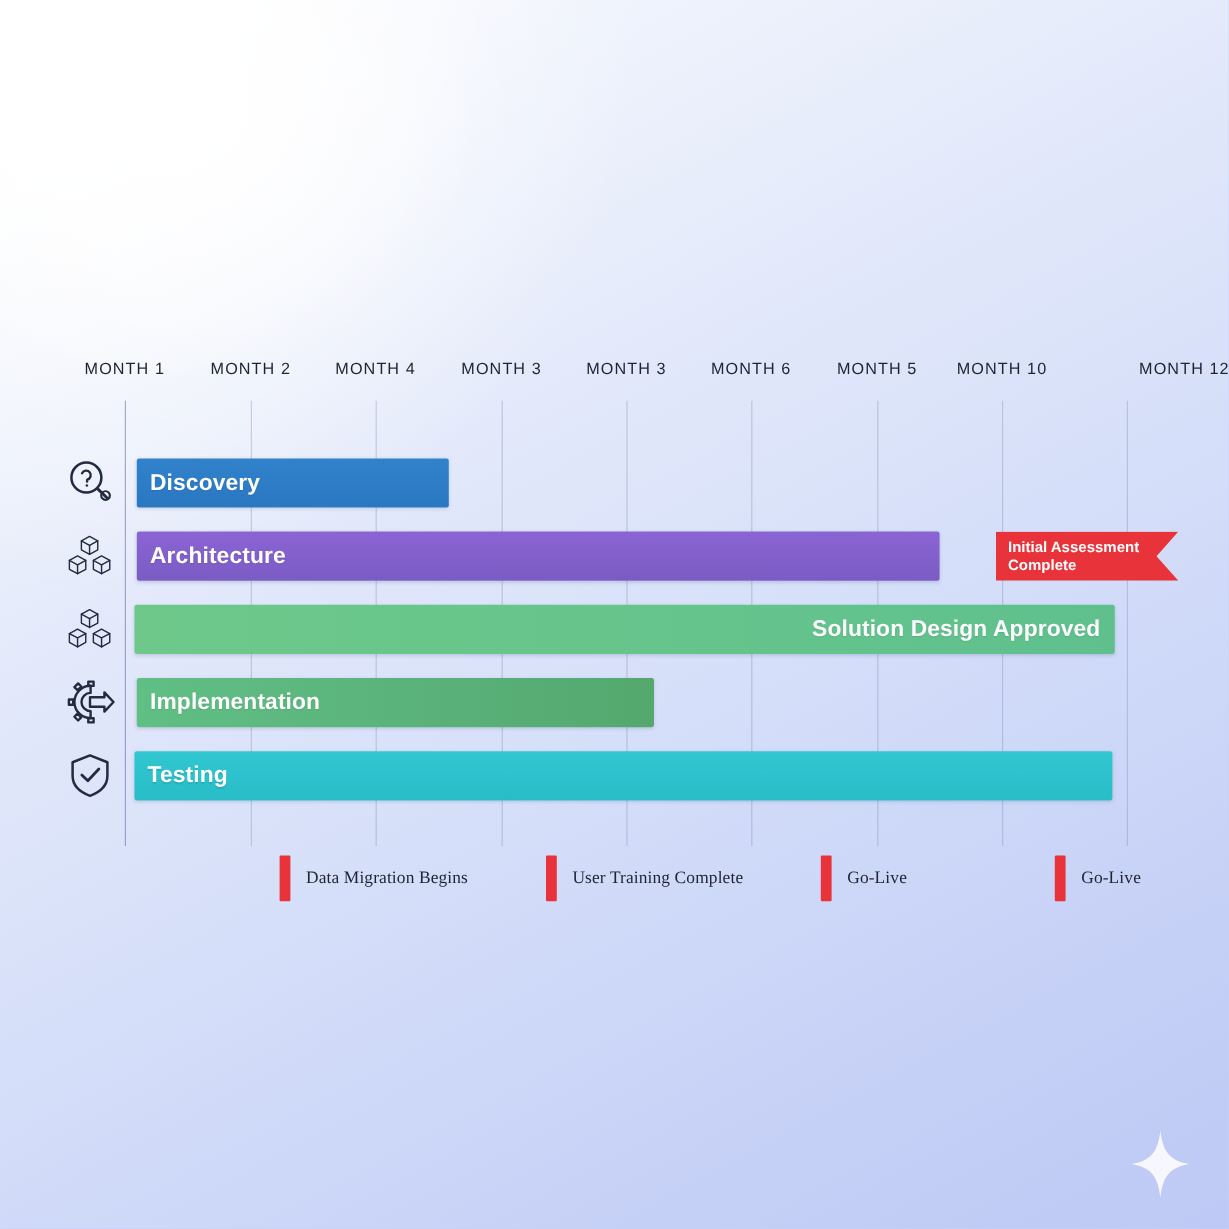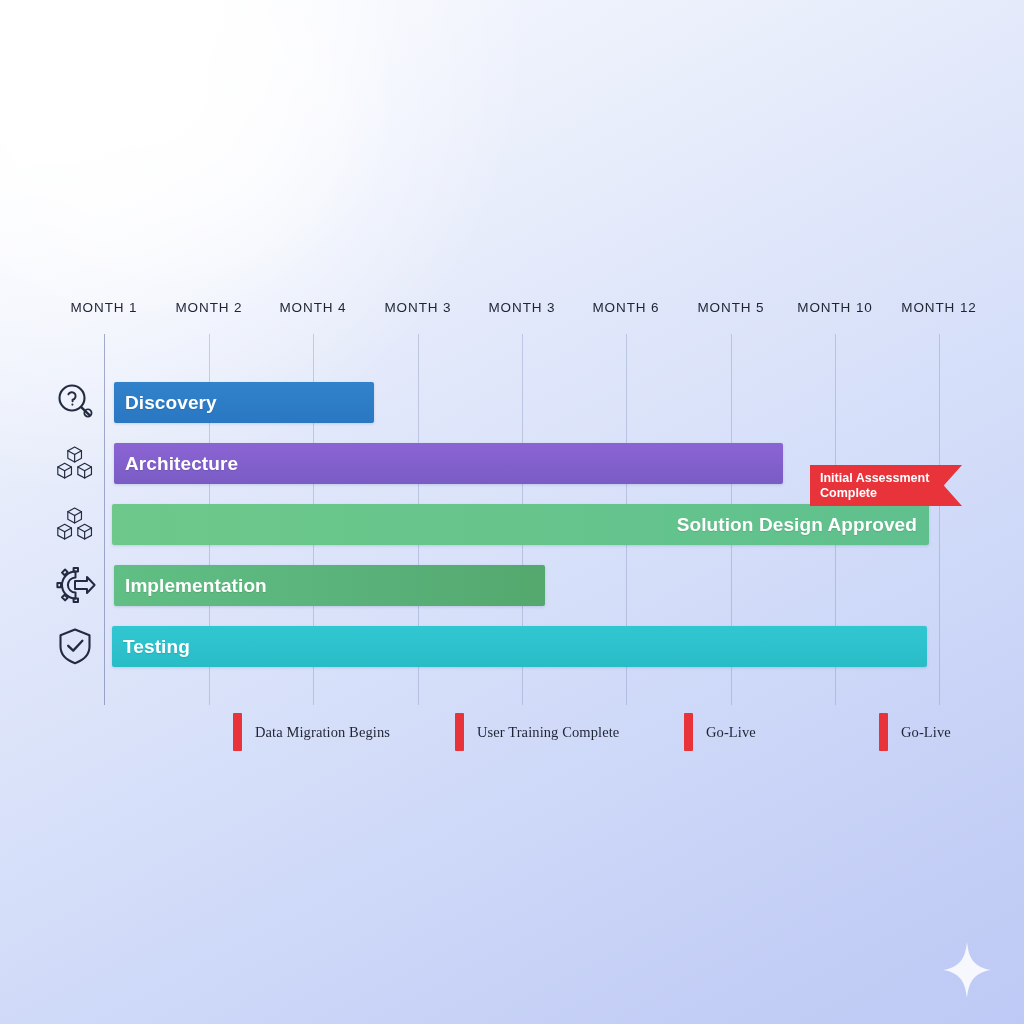--- a/index.html
+++ b/index.html
@@ -183,21 +183,21 @@
   <div id="chart">
 
     <div class="month-label" style="left:104px">MONTH 1</div>
     <div class="month-label" style="left:209px">MONTH 2</div>
     <div class="month-label" style="left:313px">MONTH 4</div>
     <div class="month-label" style="left:418px">MONTH 3</div>
     <div class="month-label" style="left:522px">MONTH 3</div>
     <div class="month-label" style="left:626px">MONTH 6</div>
     <div class="month-label" style="left:731px">MONTH 5</div>
     <div class="month-label" style="left:835px">MONTH 10</div>
-    <div class="month-label" style="left:939px">MONTH 12</div>
+    <div class="month-label" style="left:987px">MONTH 12</div>
 
     <div class="gridline axis" style="left:104px"></div>
     <div class="gridline" style="left:209px"></div>
     <div class="gridline" style="left:313px"></div>
     <div class="gridline" style="left:418px"></div>
     <div class="gridline" style="left:522px"></div>
     <div class="gridline" style="left:626px"></div>
     <div class="gridline" style="left:731px"></div>
     <div class="gridline" style="left:835px"></div>
     <div class="gridline" style="left:939px"></div>
@@ -287,21 +287,21 @@
 
     <div class="bar lbl-left" style="left:114px; top:565px; width:431px; background:linear-gradient(90deg,#60bf84 0%,#59b179 60%,#54a86e 100%);">
       <span class="bar-label">Implementation</span>
     </div>
 
     <div class="bar lbl-left" style="left:112px; top:626px; width:815px; background:linear-gradient(180deg,#31c7d1 0%,#28bcc7 100%);">
       <span class="bar-label">Testing</span>
     </div>
 
 
-    <div class="ribbon" style="left:810px; top:443px; width:152px;margin-top:22px;">
+    <div class="ribbon" style="left:830px; top:443px; width:152px;">
       <span class="ribbon-line">Initial Assessment</span>
       <span class="ribbon-line">Complete</span>
     </div>
 
     <div class="milestone" style="left:233px">
       <div class="tick"></div>
       <span class="ms-label">Data Migration Begins</span>
     </div>
     <div class="milestone" style="left:455px">
       <div class="tick"></div>

